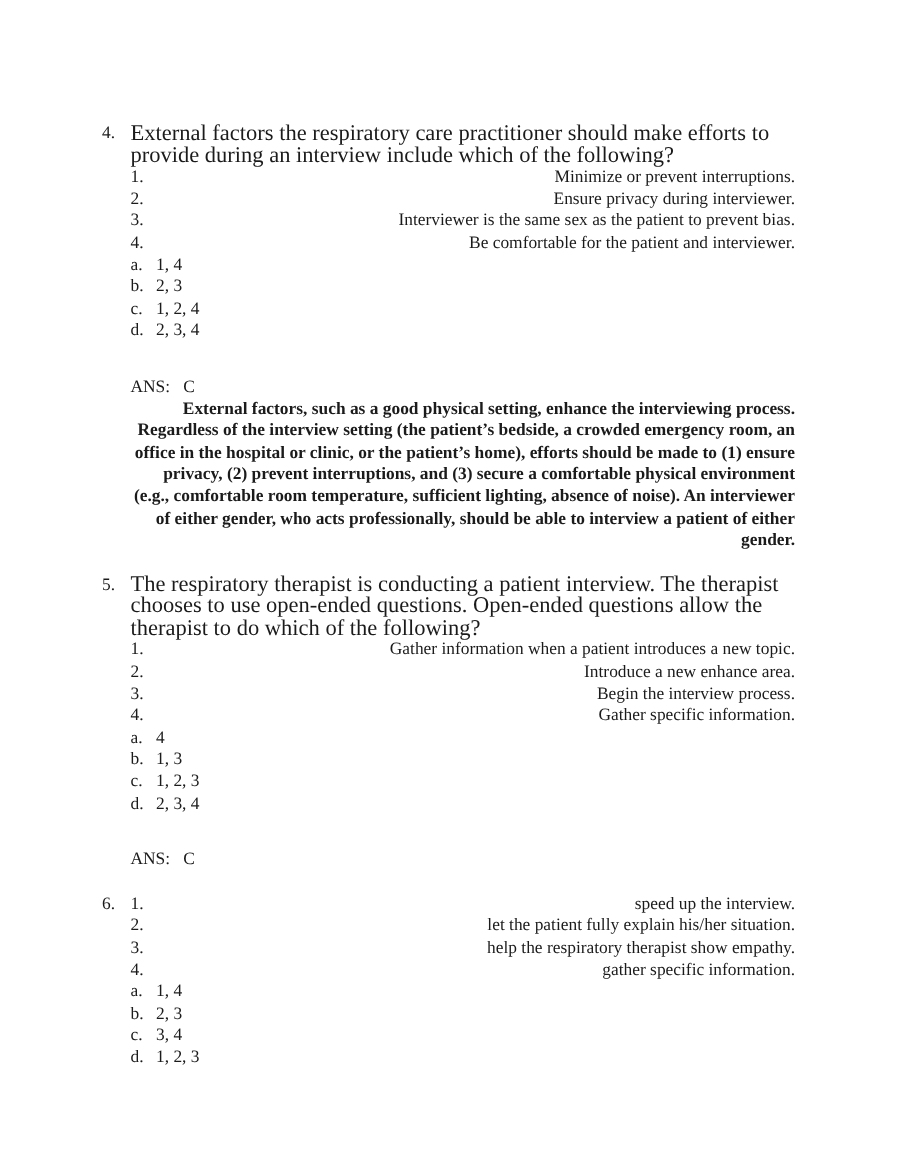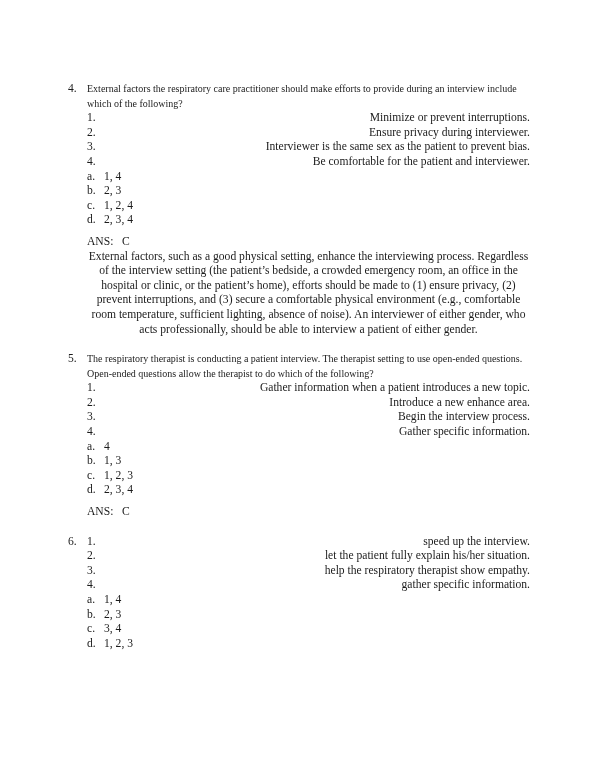--- a/index.html
+++ b/index.html
@@ -45,21 +45,21 @@
     flex: 0 0 19px;
     font-size: 11.6px;
     line-height: 14.6px;
     text-align: left;
   }
   .q-body {
     flex: 1 1 auto;
     min-width: 0;
   }
   .q-stem {
-    font-size: 10px;
+    font-size: 15px;
     line-height: 14.6px;
     text-align: left;
     margin: 0;
   }
 
   
   .numbered-list {
     list-style: none;
     margin: 0;
     padding: 0;
@@ -92,32 +92,33 @@
   .choice-item .c-letter {
     flex: 0 0 17px;
     width: 17px;
   }
   .choice-item .c-text {
     flex: 1 1 auto;
   }
 
   
   .answer-block {
-    margin-top: 7px;
+    margin-top: 23px;
   }
   .ans-line {
     font-size: 11.6px;
     line-height: 14.6px;
     white-space: pre;
   }
   .rationale {
     font-size: 11.6px;
     line-height: 14.6px;
     margin: 0;
-    text-align: center;
+    text-align: right;
+    font-weight: bold;
   }
 </style>
 </head>
 <body>
 
 <div class="page">
   <div class="content">
 
     <div class="question-block">
       <div class="q-row">
@@ -165,21 +166,21 @@
             <p class="rationale">External factors, such as a good physical setting, enhance the interviewing process. Regardless of the interview setting (the patient’s bedside, a crowded emergency room, an office in the hospital or clinic, or the patient’s home), efforts should be made to (1) ensure privacy, (2) prevent interruptions, and (3) secure a comfortable physical environment (e.g., comfortable room temperature, sufficient lighting, absence of noise). An interviewer of either gender, who acts professionally, should be able to interview a patient of either gender.</p>
           </div>
         </div>
       </div>
     </div>
 
     <div class="question-block">
       <div class="q-row">
         <div class="q-num">5.</div>
         <div class="q-body">
-          <p class="q-stem">The respiratory therapist is conducting a patient interview. The therapist setting to use open-ended questions. Open-ended questions allow the therapist to do which of the following?</p>
+          <p class="q-stem">The respiratory therapist is conducting a patient interview. The therapist chooses to use open-ended questions. Open-ended questions allow the therapist to do which of the following?</p>
           <ul class="numbered-list">
             <li class="numbered-item">
               <span class="n-marker">1.</span>
               <span class="n-text">Gather information when a patient introduces a new topic.</span>
             </li>
             <li class="numbered-item">
               <span class="n-marker">2.</span>
               <span class="n-text">Introduce a new enhance area.</span>
             </li>
             <li class="numbered-item">

